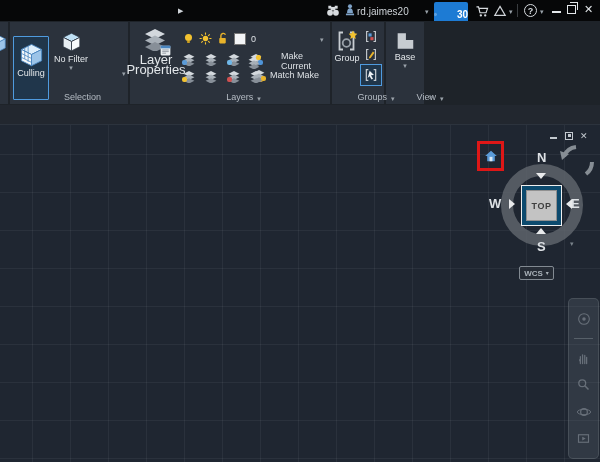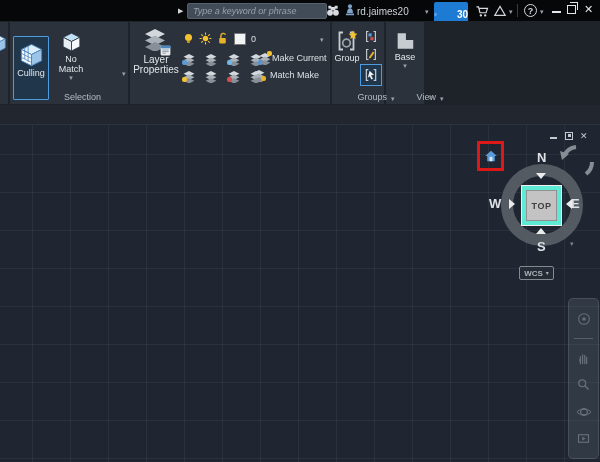--- a/index.html
+++ b/index.html
@@ -51,21 +51,21 @@
   #cw-min{left:550px;top:137px;width:7px;height:2px;background:#c3c9cf;}
   #cw-restore{left:565px;top:132px;width:8px;height:8px;border:1.5px solid #c3c9cf;box-sizing:border-box;}
   #cw-restore span{position:absolute;left:2px;top:1px;width:3px;height:3px;background:#c3c9cf;}
   #cw-close{left:580px;top:132px;}
   
   #home-annotation{left:477px;top:141px;width:27px;height:30px;border:3px solid #de1717;box-sizing:border-box;
       display:flex;align-items:center;justify-content:center;}
   #vc-ring{left:501px;top:164px;width:58px;height:58px;border:12px solid rgba(94,100,107,0.85);border-radius:50%;}
   .vc-letter{color:#dde1e5;font-size:13px;font-weight:bold;}
   .vc-arrow{width:0;height:0;}
-  #vc-face{left:521px;top:185px;width:41px;height:41px;background:#5eead4;border:1px solid #efefef;
+  #vc-face{left:521px;top:185px;width:41px;height:41px;background:#0c4a6e;border:1px solid #efefef;
       box-sizing:border-box;display:flex;align-items:center;justify-content:center;}
   #vc-face-inner{width:29px;height:29px;background:#c3c3c3;border:1px solid #909090;
       display:flex;align-items:center;justify-content:center;}
   #vc-face-label{color:#3f3f3f;font-size:9px;font-weight:bold;letter-spacing:0.5px;}
   #wcs-btn{left:519px;top:266px;width:33px;height:12px;border:1px solid #828a92;border-radius:2px;
       background:rgba(40,46,54,0.7);display:flex;align-items:center;justify-content:center;gap:3px;}
   #wcs-label{color:#a9b1b8;font-size:8px;font-weight:bold;}
   
   #navbar{left:568px;top:298px;width:29px;height:159px;border-radius:5px;
       background:rgba(96,106,118,0.28);border:1px solid rgba(150,158,166,0.22);
@@ -188,21 +188,20 @@
       <rect x="4" y="6" width="16" height="12" fill="none" stroke="#aab2ba" stroke-width="1.8"></rect>
       <path d="M10 9 L15.5 12 10 15Z" fill="#aab2ba"></path>
     </symbol>
   </defs>
 </svg>
 
 <div id="app">
 
   <div class="abs" id="titlebar">
     <span class="abs" id="search-caret">▶</span>
-    <input class="abs" id="search-input" placeholder="Type a keyword or phrase" style="">
     <svg class="abs tb-ic" style="left:326px">
         <use href="#sym-binoculars"></use>
       </svg>
     <svg class="abs tb-ic" style="left:343px;top:3px">
         <use href="#sym-person"></use>
       </svg>
     <span class="abs" id="username">rd.jaimes20</span>
     <span class="abs caret" style="left:425px;top:8px">▾</span>
     <div class="abs" id="badge">
       <svg style="width:11px;height:11px">
@@ -239,40 +238,40 @@
       <div class="ribbon-btn selected" style="left:3px;top:14px;width:34px;height:62px">
         <svg style="width:27px;height:27px;margin-top:4px">
             <use href="#sym-cube"></use>
           </svg>
         <span class="btn-label">Culling</span>
       </div>
       <div class="ribbon-btn" style="left:42px;top:4px;width:38px;height:62px">
         <svg style="width:25px;height:25px;margin-top:3px">
             <use href="#sym-box"></use>
           </svg>
-        <span class="btn-label">No Match</span>
+        <span class="btn-label">No Filter</span>
         <span class="caret">▾</span>
       </div>
       <span class="abs caret" style="left:112px;top:48px">▾</span>
       <div class="panel-label">
         <span>Selection</span>
       </div>
     </div>
 
     <div class="panel" style="left:130px;width:200px">
       <div class="ribbon-btn" style="left:2px;top:3px;width:48px;height:64px">
         <span style="position:relative;width:28px;height:28px;margin-top:2px">
           <svg style="width:26px;height:24px">
               <use href="#sym-layers"></use>
             </svg>
           <svg style="position:absolute;right:-2px;bottom:-2px;width:13px;height:13px">
               <use href="#sym-dialog"></use>
             </svg>
         </span>
-        <span class="btn-label" style="font-size:10px">Layer Properties</span>
+        <span class="btn-label" style="font-size:13px">Layer Properties</span>
       </div>
 
       <div class="abs" style="left:52px;top:10px;width:146px;height:15px">
         <svg style="position:absolute;left:0;width:13px;height:13px">
             <use href="#sym-bulb"></use>
           </svg>
         <svg style="position:absolute;left:17px;width:13px;height:13px">
             <use href="#sym-sun"></use>
           </svg>
         <svg style="position:absolute;left:34px;width:13px;height:13px">
@@ -290,21 +289,21 @@
         <span class="sm-ic" style="margin-left:4px"><svg>
               <use href="#sym-layers"></use>
             </svg></span>
         <span class="sm-ic" style="margin-left:4px"><svg>
               <use href="#sym-layers"></use>
             </svg><span class="accent" style="background:#6fb7e8"></span></span>
         <span class="sm-ic" style="margin-left:4px"><svg>
               <use href="#sym-layers"></use>
             </svg><span class="accent" style="background:#4f94d8;left:auto;right:0"></span></span>
       </div>
-      <div class="abs" style="left:128px;top:29px;display:flex;align-items:center;gap:0">
+      <div class="abs" style="left:117px;top:29px;display:flex;align-items:center;gap:20px">
         <span class="sm-ic"><svg>
               <use href="#sym-layers"></use>
             </svg><span class="accent" style="background:#f2c230;left:auto;right:0;top:0;bottom:auto"></span></span>
         <span class="mini-label">Make Current</span>
       </div>
 
       <div class="abs" style="left:52px;top:47px;height:14px">
         <span class="sm-ic" style="left:0"><svg>
               <use href="#sym-layers"></use>
             </svg><span class="accent" style="background:#f2c230"></span></span>
@@ -318,20 +317,24 @@
               <use href="#sym-layers"></use>
             </svg><span class="accent" style="background:#e8b32a;left:auto;right:0"></span></span>
       </div>
       <div class="abs" style="left:122px;top:46px;display:flex;align-items:center;gap:4px">
         <span class="sm-ic"><svg>
               <use href="#sym-layers"></use>
             </svg><span class="accent" style="background:#e8b32a;left:auto;right:0"></span></span>
         <span class="mini-label">Match Make</span>
       </div>
 
+      <div class="panel-label">
+        <span>Layers</span>
+        <span class="caret">▾</span>
+      </div>
     </div>
 
     <div class="panel" style="left:386px;width:38px">
       <div class="ribbon-btn" style="left:4px;top:6px;width:30px;height:60px">
         <svg style="width:24px;height:22px;margin-top:2px">
             <use href="#sym-base-shape"></use>
           </svg>
         <span class="btn-label">Base</span>
         <span class="caret">▾</span>
       </div>

